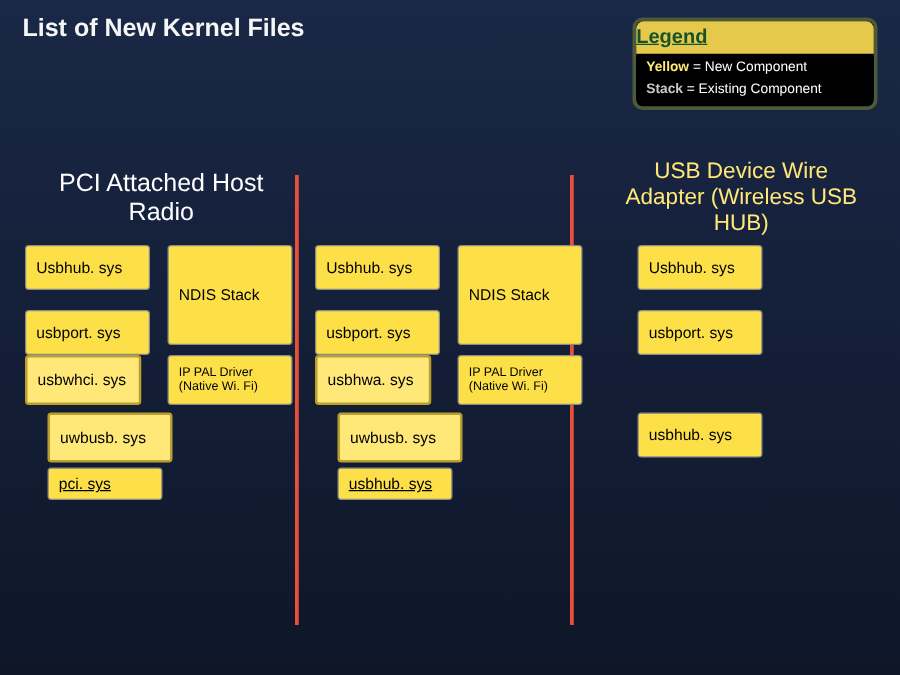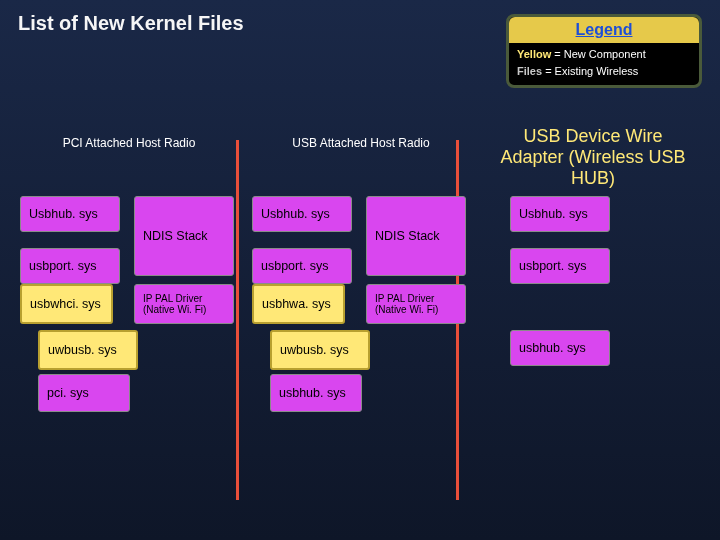--- a/index.html
+++ b/index.html
@@ -25,23 +25,23 @@
     right: 18px;
     top: 14px;
     width: 196px;
     border: 3px solid #4a5a3a;
     border-radius: 8px;
     background: #000;
     padding: 0;
   }
   .legend-title {
     background: #e6c94a;
-    color: #1d4ed8;
+    color: #14532d;
     font-weight: bold;
-    text-align: center;
+    text-align: left;
     border-radius: 6px 6px 0 0;
     font-size: 16px;
     padding: 4px 0;
     text-decoration: underline;
   }
   .legend-row {
     color: #000;
     font-size: 11px;
     padding: 3px 24px 2px 8px;
     font-weight: normal;
@@ -77,40 +77,40 @@
   }
   .div-a { left: 236px; }
   .div-b { left: 456px; }
 
   .col-heading {
     position: absolute;
     top: -4px;
     left: 0;
     right: 0;
     text-align: center;
-    font-size: 12px;
+    font-size: 20px;
     color: #fff;
     padding: 0 6px;
   }
   .col3 .col-heading { color: #ffe877; font-size: 18px; top:-14px;}
   .box {
     border-radius: 3px;
     display: flex;
     align-items: center;
     padding: 0 8px;
     font-size: 12.5px;
     color: #000;
     height: 36px;
   }
   .grey {
-    background: #d946ef;
+    background: #fde047;
     border: 1px solid #8a8a8a;
     width: 100px;
   }
-  .grey.small { width: 92px; height: 38px; }
+  .grey.small { width: 92px; height: 26px; text-decoration: underline; }
   .grey.tall { height: 76px; width: 100px; }
   .yellow {
     background: #ffe877;
     border: 2px solid #b8a030;
     width: 93px;
     font-weight: normal;
     height: 40px;
   }
   .yellow.indent { margin-left: 18px; width: 100px; }
   .mini { font-size: 10px; line-height: 1.1; }
@@ -132,21 +132,21 @@
 
 <div class="title">List of New Kernel Files</div>
 
 <div class="legend">
   <div class="legend-title">Legend</div>
   <div class="legend-body">
     <div class="legend-row">
       <span class="ytext">Yellow</span><span class="rest"> = New Component</span>
     </div>
     <div class="legend-row">
-      <span class="gtext">Files</span><span class="rest"> = Existing Wireless</span>
+      <span class="gtext">Stack</span><span class="rest"> = Existing Component</span>
     </div>
   </div>
 </div>
 
 <div class="divider div-a"></div>
 <div class="divider div-b"></div>
 
 <div class="columns">
 
   <div class="col col1">
@@ -157,21 +157,20 @@
       <div class="box yellow pos r3" style="left:0">usbwhci. sys</div>
       <div class="box yellow indent pos r4" style="left:0">uwbusb. sys</div>
       <div class="box grey small pos r5" style="left:18px">pci. sys</div>
 
       <div class="box grey tall pos" style="left:114px; top:0px; height:80px;">NDIS Stack</div>
       <div class="box grey pos mini" style="left:114px; top:88px; height:40px;">IP PAL Driver (Native Wi. Fi)</div>
     </div>
   </div>
 
   <div class="col col2" style="margin-left:14px;">
-    <div class="col-heading">USB Attached Host Radio</div>
     <div class="col-content">
       <div class="box grey pos r1" style="left:0">Usbhub. sys</div>
       <div class="box grey pos r2" style="left:0">usbport. sys</div>
       <div class="box yellow indent pos r4" style="left:0">uwbusb. sys</div>
       <div class="box yellow pos r3" style="left:0">usbhwa. sys</div>
       <div class="box grey small pos r5" style="left:18px">usbhub. sys</div>
 
       <div class="box grey tall pos" style="left:114px; top:0px; height:80px;">NDIS Stack</div>
       <div class="box grey pos mini" style="left:114px; top:88px; height:40px;">IP PAL Driver (Native Wi. Fi)</div>
     </div>

